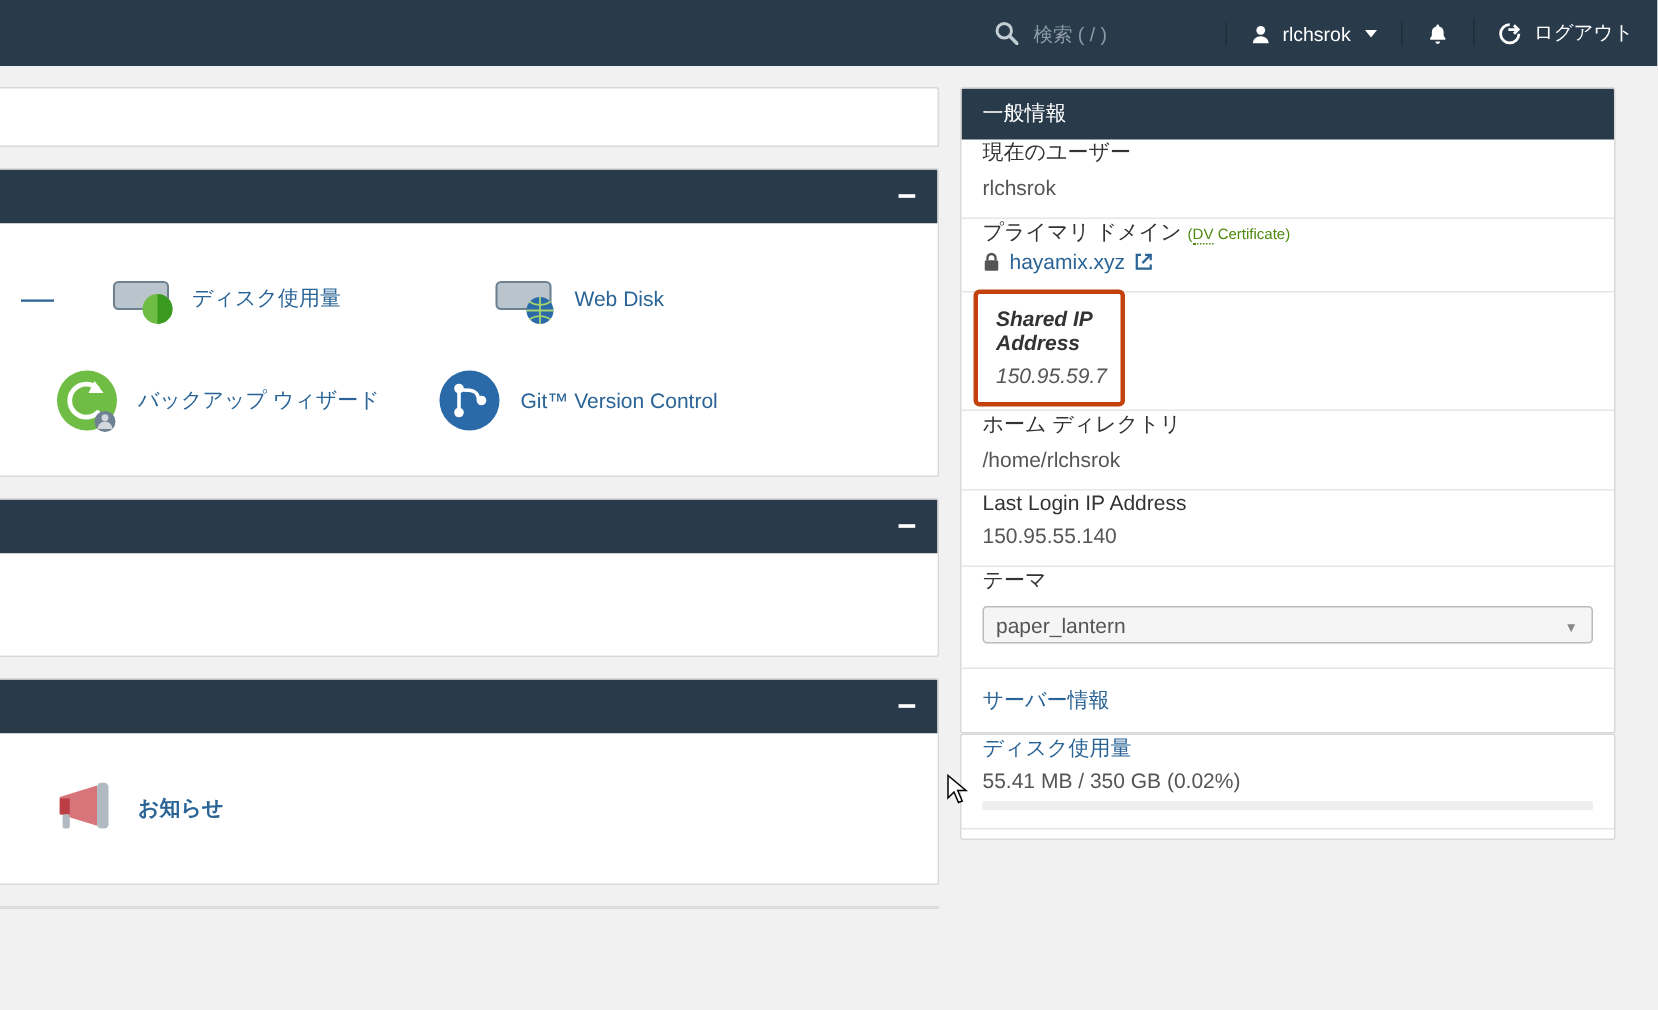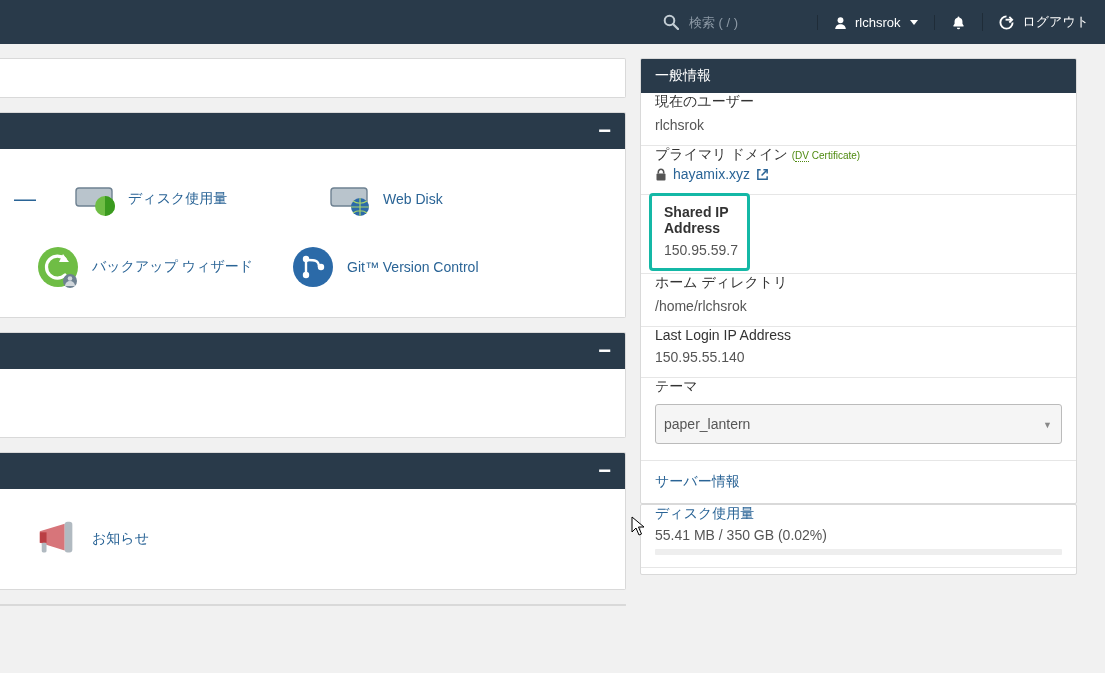--- a/index.html
+++ b/index.html
@@ -175,30 +175,31 @@
   .lock-row {
     display: flex;
     align-items: center;
     gap: 6px;
     margin-top: 2px;
     font-size: 14px;
   }
 
   
   .hl-red {
-    border: 3px solid #14b8a6;
+    border: 3px solid #c2410c;
     border-radius: 4px;
     margin: -2px 0 -2px -2px;
     width: calc(100% - 310px);
     padding: 8px 12px 10px;
+    font-style: italic;
   }
 
   .theme-select {
     width: calc(100% - 0px);
-    height: 40px;
+    height: 25px;
     border: 1px solid #bbb;
     border-radius: 3px;
     background: #f5f5f5;
     font-size: 14px;
     padding: 0 8px;
     color: #555;
     appearance: none;
     cursor: pointer;
     position: relative;
   }
@@ -350,21 +351,21 @@
         <span class="minus-btn">−</span>
       </div>
       <div class="panel-body" style="height:68px"></div>
     </div>
 
     <div class="panel">
       <div class="panel-hdr">
         <span class="minus-btn">−</span>
       </div>
       <div class="panel-body pad">
-        <div class="app-row" style="padding-left:0;">
+        <div class="app-row" style="padding-left:0;font-weight:bold;">
 
           <div class="app-item" style="padding-left:36px; width:290px">
             <span class="app-icon">
               <svg width="46" height="40" viewBox="0 0 46 40">
                 <path d="M4 12l26-8v28l-26-8z" fill="#d7757a"></path>
                 <rect x="4" y="13" width="7" height="11" fill="#ba3e44"></rect>
                 <rect x="30" y="2" width="8" height="32" rx="3" fill="#b1bac1"></rect>
                 <rect x="6" y="24" width="5" height="10" rx="1.5" fill="#b1bac1"></rect>
               </svg>
             </span>

